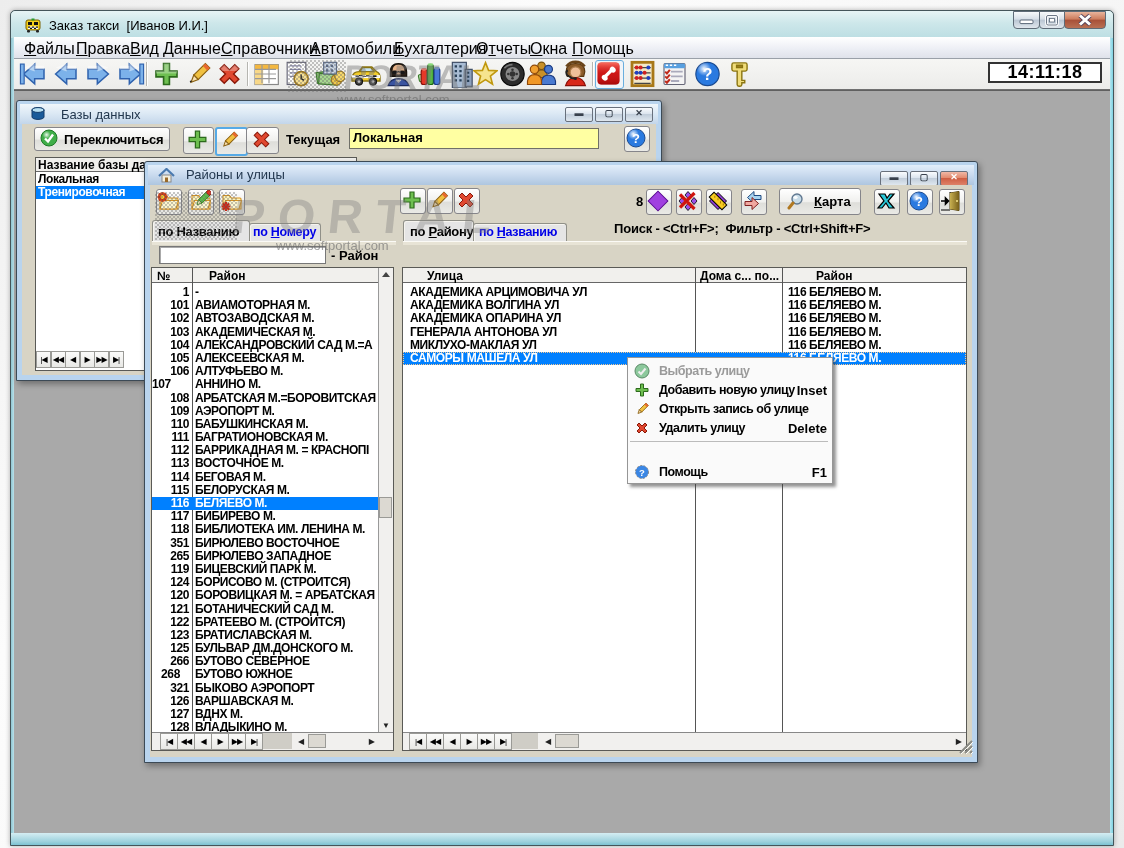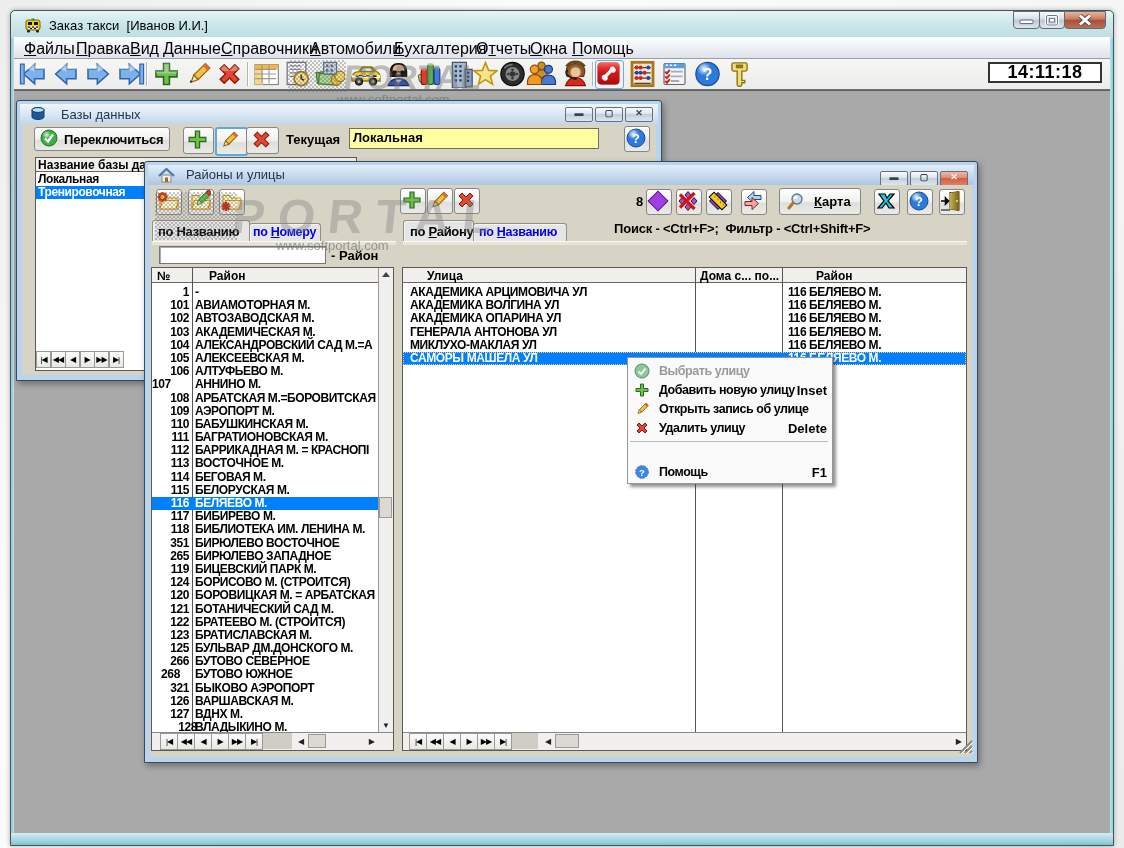--- a/index.html
+++ b/index.html
@@ -584,21 +584,21 @@
           </div>
           <div class="grow">
             <span style="position:absolute;left:0;width:37px;text-align:right;">126</span>
             <span style="position:absolute;left:43px;">ВАРШАВСКАЯ М.</span>
           </div>
           <div class="grow">
             <span style="position:absolute;left:0;width:37px;text-align:right;">127</span>
             <span style="position:absolute;left:43px;">ВДНХ М.</span>
           </div>
           <div class="grow">
-            <span style="position:absolute;left:0;width:37px;text-align:right;padding-left:8px;">128</span>
+            <span style="position:absolute;left:0;width:37px;text-align:right;">128</span>
             <span style="position:absolute;left:43px;">ВЛАДЫКИНО М.</span>
           </div>
         </div>
       <div class="abs" style="right:0;top:0;width:14px;height:464px;background:#f1f0ee;border-left:1px solid #999;">
         <div class="abs" style="left:3px;top:4px;width:0;height:0;border-left:4px solid transparent;border-right:4px solid transparent;border-bottom:5px solid #444;"></div>
         <div class="sthumb" style="left:0px;top:229px;width:13px;height:21px;"></div>
         <div class="sarrow" style="bottom:2px;left:3px;">▼</div>
       </div>
       <div class="abs" style="left:0;right:0;bottom:0;height:17px;border-top:1px solid #888;background:#f1f0ee;">
         <div class="navb" style="left:8px;">|◀</div>

